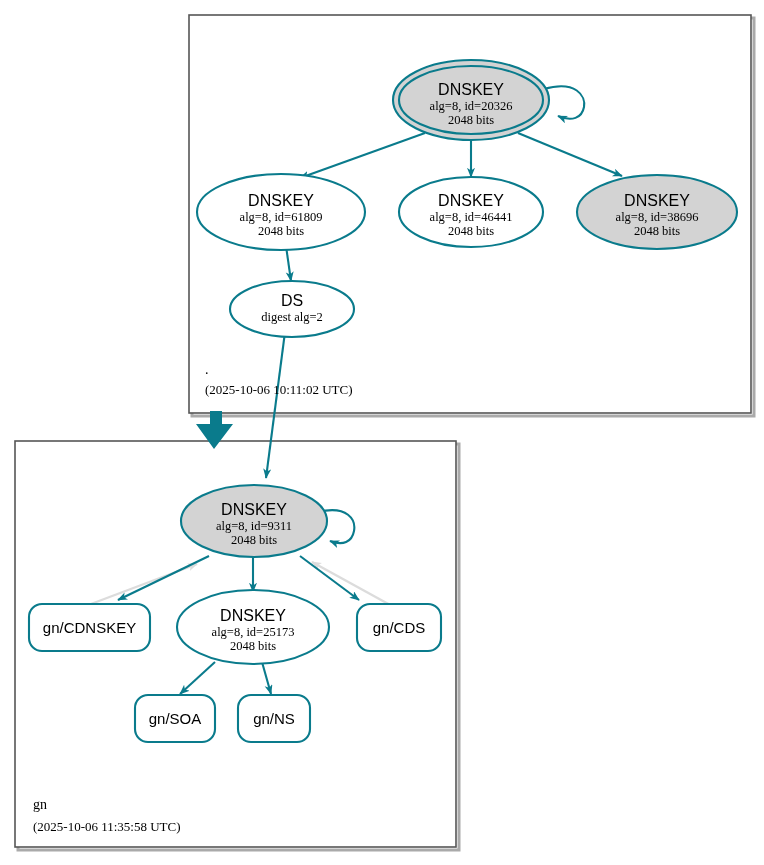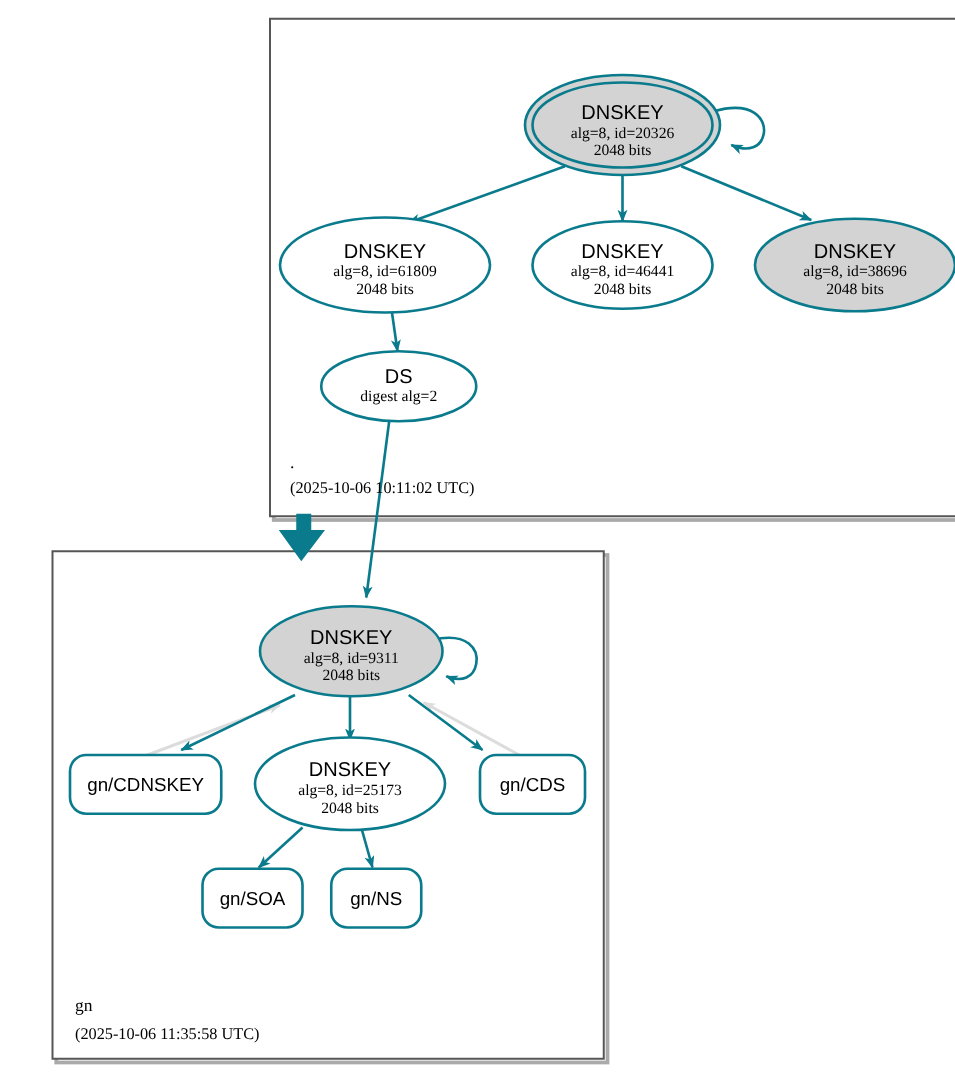--- a/index.html
+++ b/index.html
@@ -14,21 +14,20 @@
     position: relative;
     font-family: "Liberation Sans", sans-serif;
     overflow: hidden;
   }
   #graph-root {
     position: absolute;
     left: 0;
     top: 0;
     width: 690px;
     height: 865px;
-    padding-left: 27px;
   }
   svg { display: block; }
   .node-title {
     font-family: "Liberation Sans", sans-serif;
     font-size: 16px;
     fill: #000000;
   }
   .node-sub {
     font-family: "Liberation Serif", serif;
     font-size: 12.5px;

